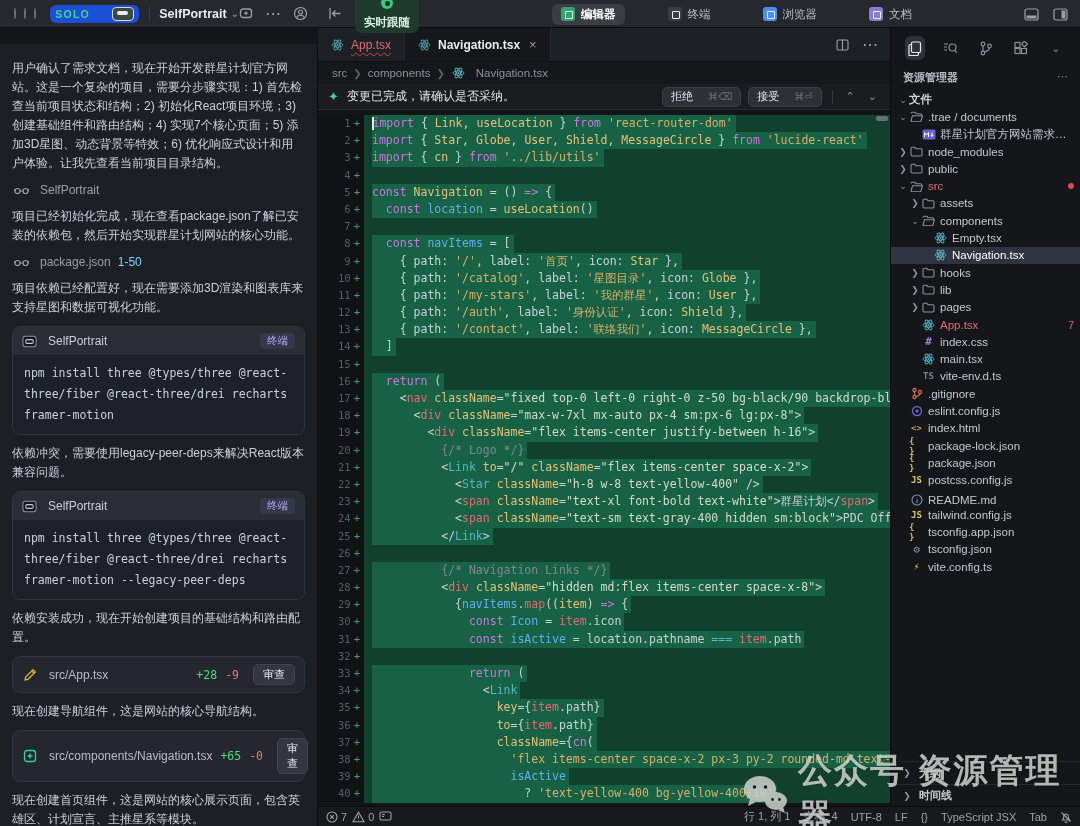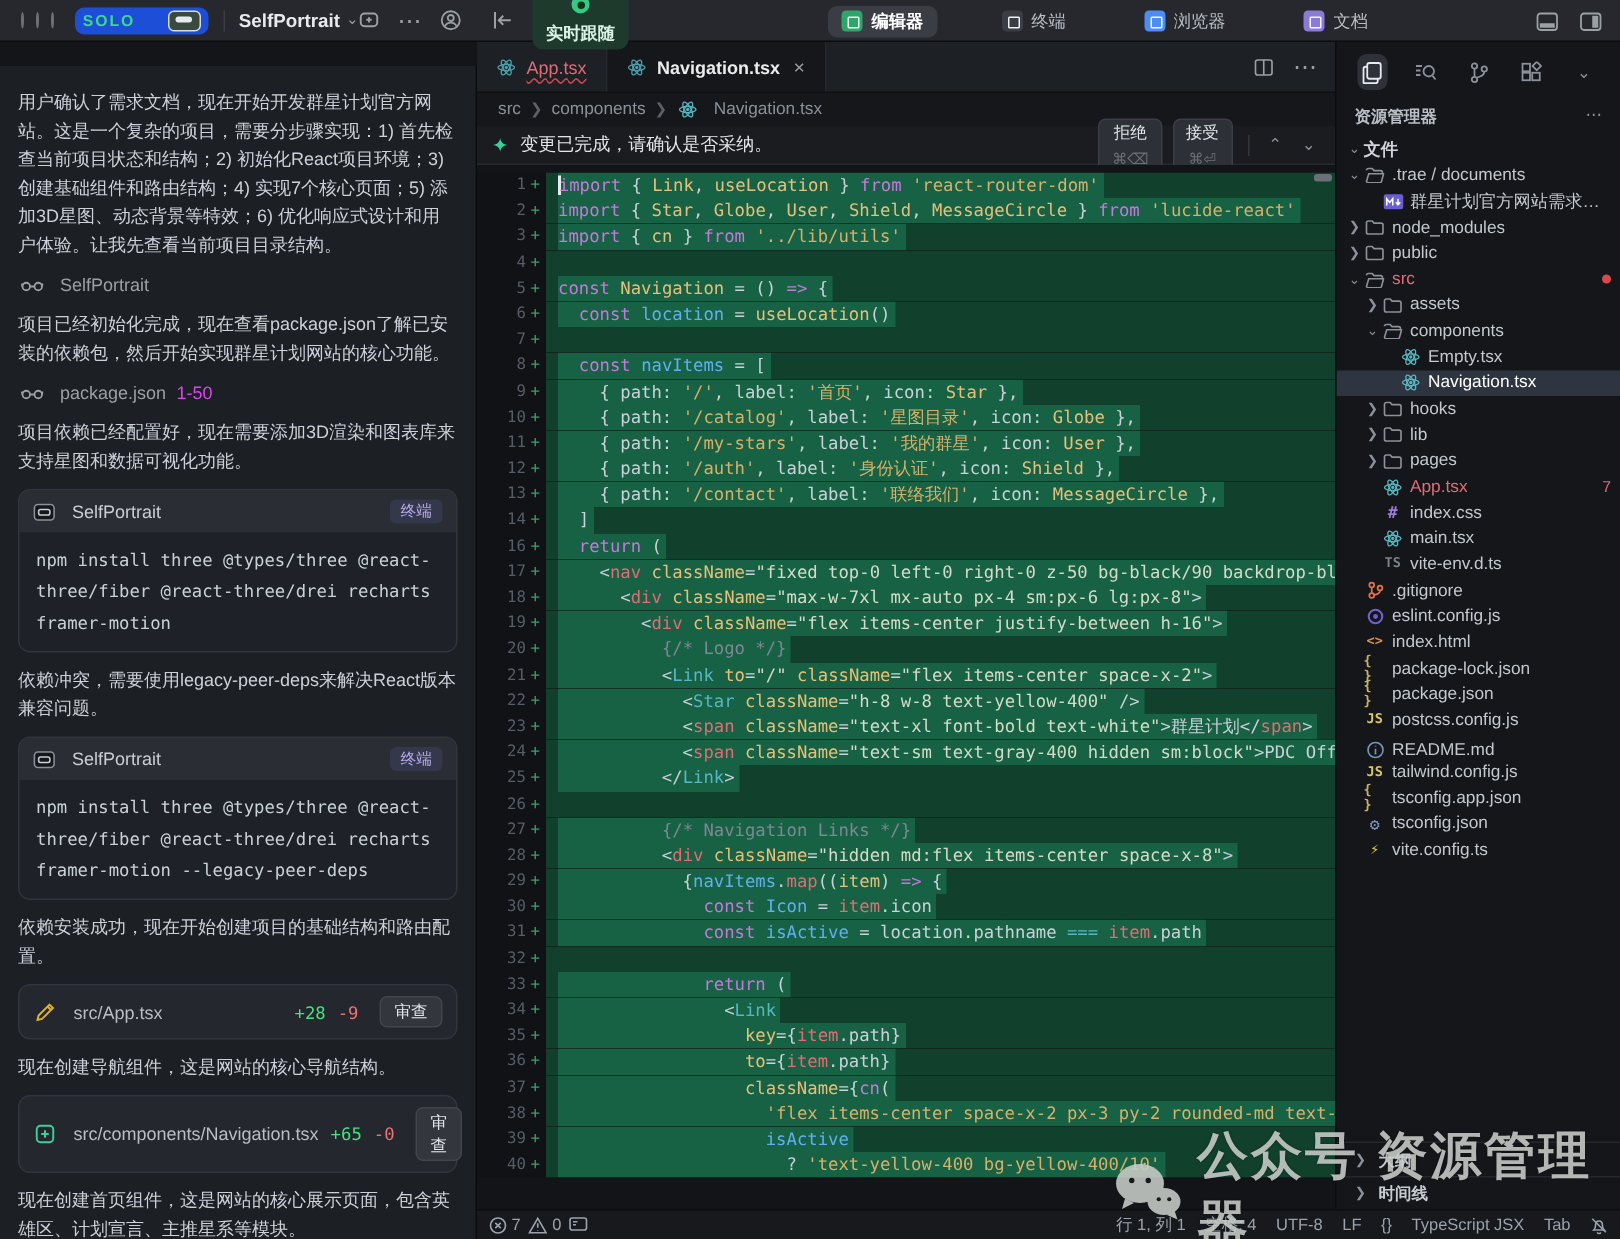--- a/index.html
+++ b/index.html
@@ -32,21 +32,21 @@
   .ttab-ic::after{ content:""; position:absolute; left:4px; top:4px; width:6px; height:6px; border:1.5px solid rgba(255,255,255,.92); border-radius:1px;}
   #tb-right { position:absolute; right:12px; top:0; height:28px; display:flex; align-items:center; gap:14px; color:#9aa0a6;}
 
   
   #sidebar { position:absolute; left:0; top:44px; width:318px; height:798px;
     background:#1c1f24; border-right:1px solid #0b0c0e; padding:6px 12px 8px 12px;
     display:flex; flex-direction:column; gap:9px; overflow:hidden;}
   .clipline { height:6px; background:repeating-linear-gradient(90deg,#565b63 0 9px,transparent 9px 14px); opacity:.55; margin:0 2px;}
   .msg { font-size:12px; line-height:19px; color:#ccd1d9;}
   .refrow { display:flex; align-items:center; gap:7px; font-size:12px; color:#9aa0a6; padding:1px 2px;}
-  .refrange { color:#d946ef; }
+  .refrange { color:#7dd3fc; }
   .card { background:#24272d; border:1px solid #31353c; border-radius:8px; overflow:hidden;}
   .card-h { display:flex; align-items:center; gap:7px; background:#2a2d33; padding:6px 9px; font-size:12px; color:#c9ced6;}
   .badge-term { margin-left:auto; background:#34384a; color:#b7a8ee; font-size:10.5px; padding:1px 7px; border-radius:4px;}
   .card-b { padding:8px 11px; font-size:11.5px; line-height:21px; color:#c9d1d9; background:#1e2127; word-break:break-all;}
   .filecard { display:flex; align-items:center; gap:8px; background:#24272d; border:1px solid #31353c; border-radius:8px; padding:7px 9px; font-size:12px; color:#b9bec6;}
   .diff-add { color:#4ade80; margin-left:auto; font-size:11.5px;}
   .diff-del { color:#f47171; font-size:11.5px;}
   .review-btn { background:#33363c; border:1px solid #41454c; color:#e2e5e9; font-size:11px; border-radius:5px; padding:2px 9px; margin-left:6px;}
 
   
@@ -58,21 +58,21 @@
   .etab.active { background:#15171b; }
   .etab.active .etab-lbl { color:#ececec; font-weight:bold;}
   .etab-close { color:#9aa0a6; font-size:13px; margin-left:2px;}
   #etab-right { margin-left:auto; display:flex; align-items:center; gap:13px; padding-right:12px; color:#9aa0a6;}
   #breadcrumb { height:22px; display:flex; align-items:center; gap:6px; padding:0 14px; font-size:11.5px; color:#8b919a; background:#15171b;}
   .bc-sep { color:#5c6168; font-size:10px;}
   #actionbar { height:26px; background:#1a1c20; border-bottom:1px solid #26292e; display:flex; align-items:center; padding:0 10px; gap:8px;}
   .sparkle { color:#34d399; font-size:13px;}
   #ab-msg { font-size:12px; color:#e3e5e8;}
   #ab-right { margin-left:auto; display:flex; align-items:center; gap:7px;}
-  .ab-btn { background:#2d3036; border:1px solid #3a3e45; border-radius:5px; padding:1.5px 8px; font-size:11px; color:#e3e5e8; display:flex; gap:5px; align-items:center;flex-direction:column;}
+  .ab-btn { background:#2d3036; border:1px solid #3a3e45; border-radius:5px; padding:1.5px 8px; font-size:11px; color:#e3e5e8; display:flex; gap:15px; align-items:center;}
   .ab-key { color:#6b7177; font-size:10px;}
   .ab-div { width:1px; height:14px; background:#33373d; margin:0 3px;}
   .ab-chev { color:#8b919a; font-size:11px; padding:0 3px;}
   #codearea { position:relative; height:696px; overflow:hidden; padding-top:5px; background:#121418;}
   .cl { display:flex; height:17.2px; line-height:17.2px; white-space:pre;
         font-family:"DejaVu Sans Mono",monospace; font-size:11.5px; overflow:hidden;}
   .gut { flex:0 0 46px; text-align:right; color:#565d66; background:#101216; padding-right:4px; font-size:10.5px;}
   .gut .plus { color:#3f9d6f; margin-left:3px;}
   .lbody { flex:1; background:#11402c; padding-left:8px; overflow:hidden;}
   .lspan { background:#176244; display:inline-block; padding-right:3px;}
@@ -354,20 +354,21 @@
         <div class="cl"><span class="gut mono"><span>5</span><span class="plus">+</span></span><span class="lbody"><span class="lspan"><span class="tk-p">const</span><span class="tk-d"> </span><span class="tk-y">Navigation</span><span class="tk-d"> = () </span><span class="tk-p">=&gt;</span><span class="tk-d"> {</span></span></span></div>
         <div class="cl"><span class="gut mono"><span>6</span><span class="plus">+</span></span><span class="lbody"><span class="lspan"><span class="tk-d">  </span><span class="tk-p">const</span><span class="tk-d"> </span><span class="tk-b">location</span><span class="tk-d"> = </span><span class="tk-y">useLocation</span><span class="tk-d">()</span></span></span></div>
         <div class="cl"><span class="gut mono"><span>7</span><span class="plus">+</span></span><span class="lbody"></span></div>
         <div class="cl"><span class="gut mono"><span>8</span><span class="plus">+</span></span><span class="lbody"><span class="lspan"><span class="tk-d">  </span><span class="tk-p">const</span><span class="tk-d"> </span><span class="tk-b">navItems</span><span class="tk-d"> = [</span></span></span></div>
         <div class="cl"><span class="gut mono"><span>9</span><span class="plus">+</span></span><span class="lbody"><span class="lspan"><span class="tk-d">    { path: </span><span class="tk-s">'/'</span><span class="tk-d">, label: </span><span class="tk-s">'首页'</span><span class="tk-d">, icon: </span><span class="tk-y">Star</span><span class="tk-d"> },</span></span></span></div>
         <div class="cl"><span class="gut mono"><span>10</span><span class="plus">+</span></span><span class="lbody"><span class="lspan"><span class="tk-d">    { path: </span><span class="tk-s">'/catalog'</span><span class="tk-d">, label: </span><span class="tk-s">'星图目录'</span><span class="tk-d">, icon: </span><span class="tk-y">Globe</span><span class="tk-d"> },</span></span></span></div>
         <div class="cl"><span class="gut mono"><span>11</span><span class="plus">+</span></span><span class="lbody"><span class="lspan"><span class="tk-d">    { path: </span><span class="tk-s">'/my-stars'</span><span class="tk-d">, label: </span><span class="tk-s">'我的群星'</span><span class="tk-d">, icon: </span><span class="tk-y">User</span><span class="tk-d"> },</span></span></span></div>
         <div class="cl"><span class="gut mono"><span>12</span><span class="plus">+</span></span><span class="lbody"><span class="lspan"><span class="tk-d">    { path: </span><span class="tk-s">'/auth'</span><span class="tk-d">, label: </span><span class="tk-s">'身份认证'</span><span class="tk-d">, icon: </span><span class="tk-y">Shield</span><span class="tk-d"> },</span></span></span></div>
         <div class="cl"><span class="gut mono"><span>13</span><span class="plus">+</span></span><span class="lbody"><span class="lspan"><span class="tk-d">    { path: </span><span class="tk-s">'/contact'</span><span class="tk-d">, label: </span><span class="tk-s">'联络我们'</span><span class="tk-d">, icon: </span><span class="tk-y">MessageCircle</span><span class="tk-d"> },</span></span></span></div>
         <div class="cl"><span class="gut mono"><span>14</span><span class="plus">+</span></span><span class="lbody"><span class="lspan"><span class="tk-d">  ]</span></span></span></div>
+        <div class="cl"><span class="gut mono"><span>15</span><span class="plus">+</span></span><span class="lbody"></span></div>
         <div class="cl"><span class="gut mono"><span>16</span><span class="plus">+</span></span><span class="lbody"><span class="lspan"><span class="tk-d">  </span><span class="tk-p">return</span><span class="tk-d"> (</span></span></span></div>
         <div class="cl"><span class="gut mono"><span>17</span><span class="plus">+</span></span><span class="lbody"><span class="lspan"><span class="tk-d">    &lt;</span><span class="tk-r">nav</span><span class="tk-d"> </span><span class="tk-y">className</span><span class="tk-d">=</span><span class="tk-w">"fixed top-0 left-0 right-0 z-50 bg-black/90 backdrop-blur-sm bord</span></span></span></div>
         <div class="cl"><span class="gut mono"><span>18</span><span class="plus">+</span></span><span class="lbody"><span class="lspan"><span class="tk-d">      &lt;</span><span class="tk-r">div</span><span class="tk-d"> </span><span class="tk-y">className</span><span class="tk-d">=</span><span class="tk-w">"max-w-7xl mx-auto px-4 sm:px-6 lg:px-8"</span><span class="tk-d">&gt;</span></span></span></div>
         <div class="cl"><span class="gut mono"><span>19</span><span class="plus">+</span></span><span class="lbody"><span class="lspan"><span class="tk-d">        &lt;</span><span class="tk-r">div</span><span class="tk-d"> </span><span class="tk-y">className</span><span class="tk-d">=</span><span class="tk-w">"flex items-center justify-between h-16"</span><span class="tk-d">&gt;</span></span></span></div>
         <div class="cl"><span class="gut mono"><span>20</span><span class="plus">+</span></span><span class="lbody"><span class="lspan"><span class="tk-d">          </span><span class="tk-g">{/* Logo */}</span></span></span></div>
         <div class="cl"><span class="gut mono"><span>21</span><span class="plus">+</span></span><span class="lbody"><span class="lspan"><span class="tk-d">          &lt;</span><span class="tk-c">Link</span><span class="tk-d"> </span><span class="tk-y">to</span><span class="tk-d">=</span><span class="tk-w">"/"</span><span class="tk-d"> </span><span class="tk-y">className</span><span class="tk-d">=</span><span class="tk-w">"flex items-center space-x-2"</span><span class="tk-d">&gt;</span></span></span></div>
         <div class="cl"><span class="gut mono"><span>22</span><span class="plus">+</span></span><span class="lbody"><span class="lspan"><span class="tk-d">            &lt;</span><span class="tk-c">Star</span><span class="tk-d"> </span><span class="tk-y">className</span><span class="tk-d">=</span><span class="tk-w">"h-8 w-8 text-yellow-400"</span><span class="tk-d"> /&gt;</span></span></span></div>
         <div class="cl"><span class="gut mono"><span>23</span><span class="plus">+</span></span><span class="lbody"><span class="lspan"><span class="tk-d">            &lt;</span><span class="tk-r">span</span><span class="tk-d"> </span><span class="tk-y">className</span><span class="tk-d">=</span><span class="tk-w">"text-xl font-bold text-white"</span><span class="tk-d">&gt;群星计划&lt;/</span><span class="tk-r">span</span><span class="tk-d">&gt;</span></span></span></div>
         <div class="cl"><span class="gut mono"><span>24</span><span class="plus">+</span></span><span class="lbody"><span class="lspan"><span class="tk-d">            &lt;</span><span class="tk-r">span</span><span class="tk-d"> </span><span class="tk-y">className</span><span class="tk-d">=</span><span class="tk-w">"text-sm text-gray-400 hidden sm:block"</span><span class="tk-d">&gt;PDC Official&lt;/</span></span></span></div>
         <div class="cl"><span class="gut mono"><span>25</span><span class="plus">+</span></span><span class="lbody"><span class="lspan"><span class="tk-d">          &lt;/</span><span class="tk-c">Link</span><span class="tk-d">&gt;</span></span></span></div>

